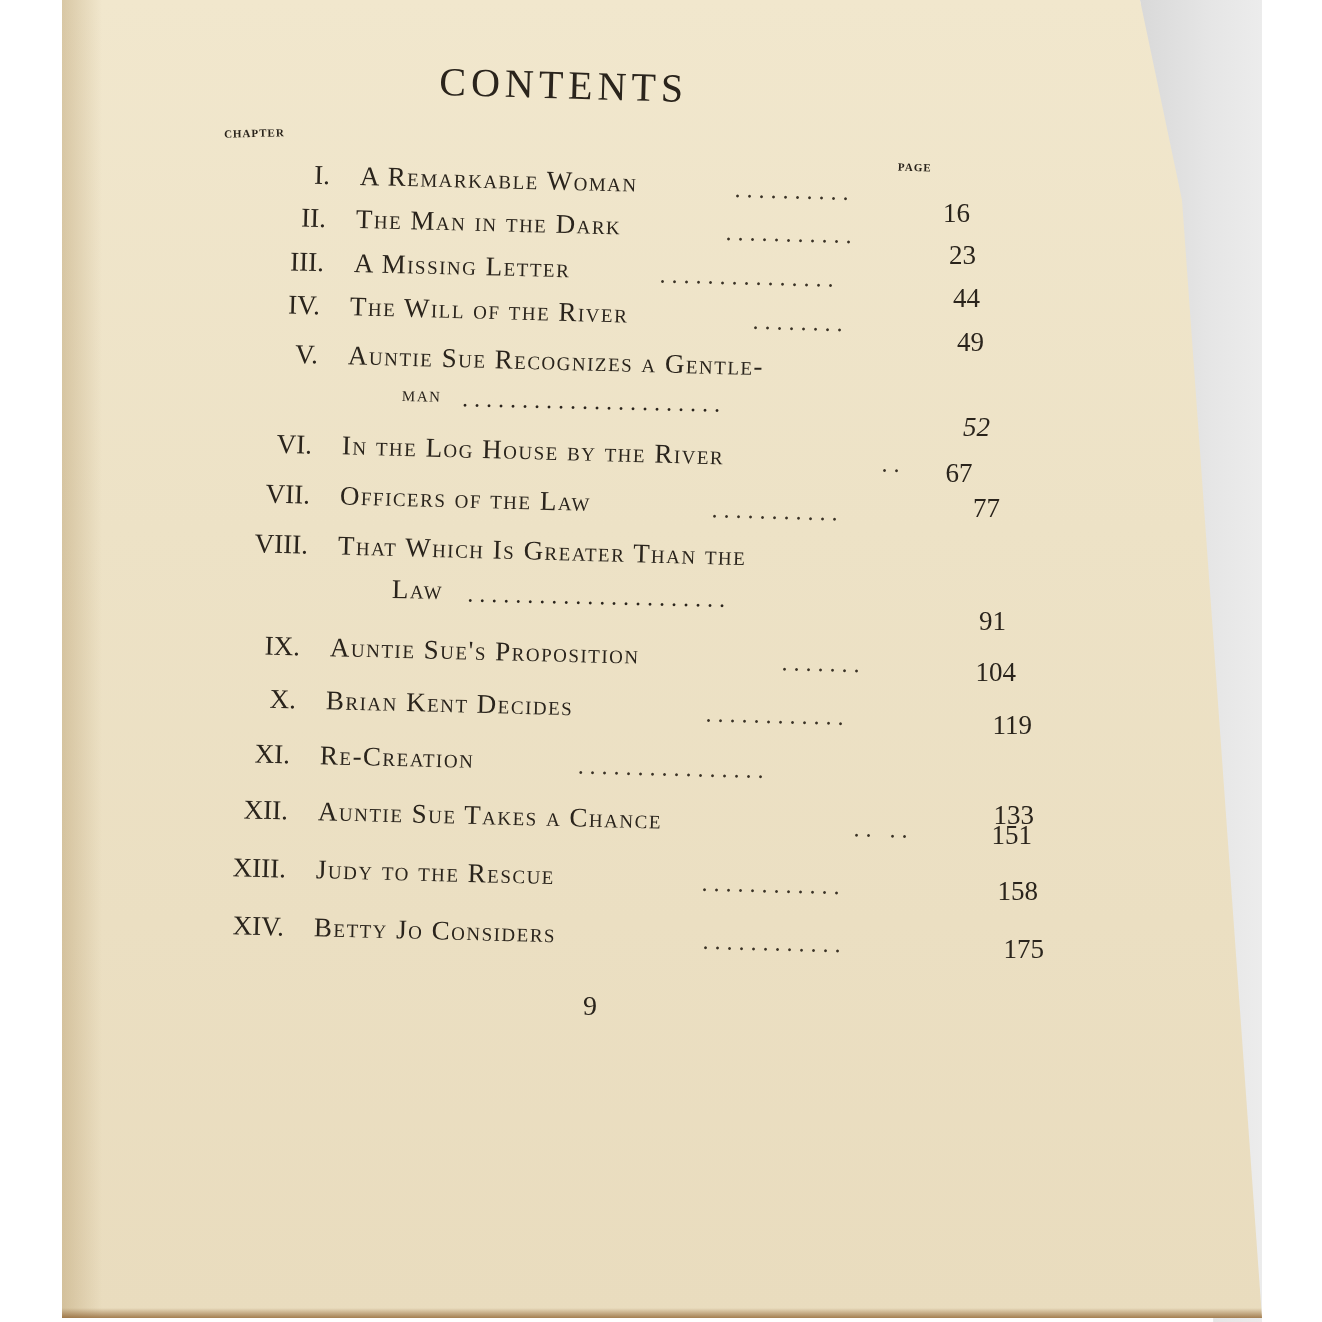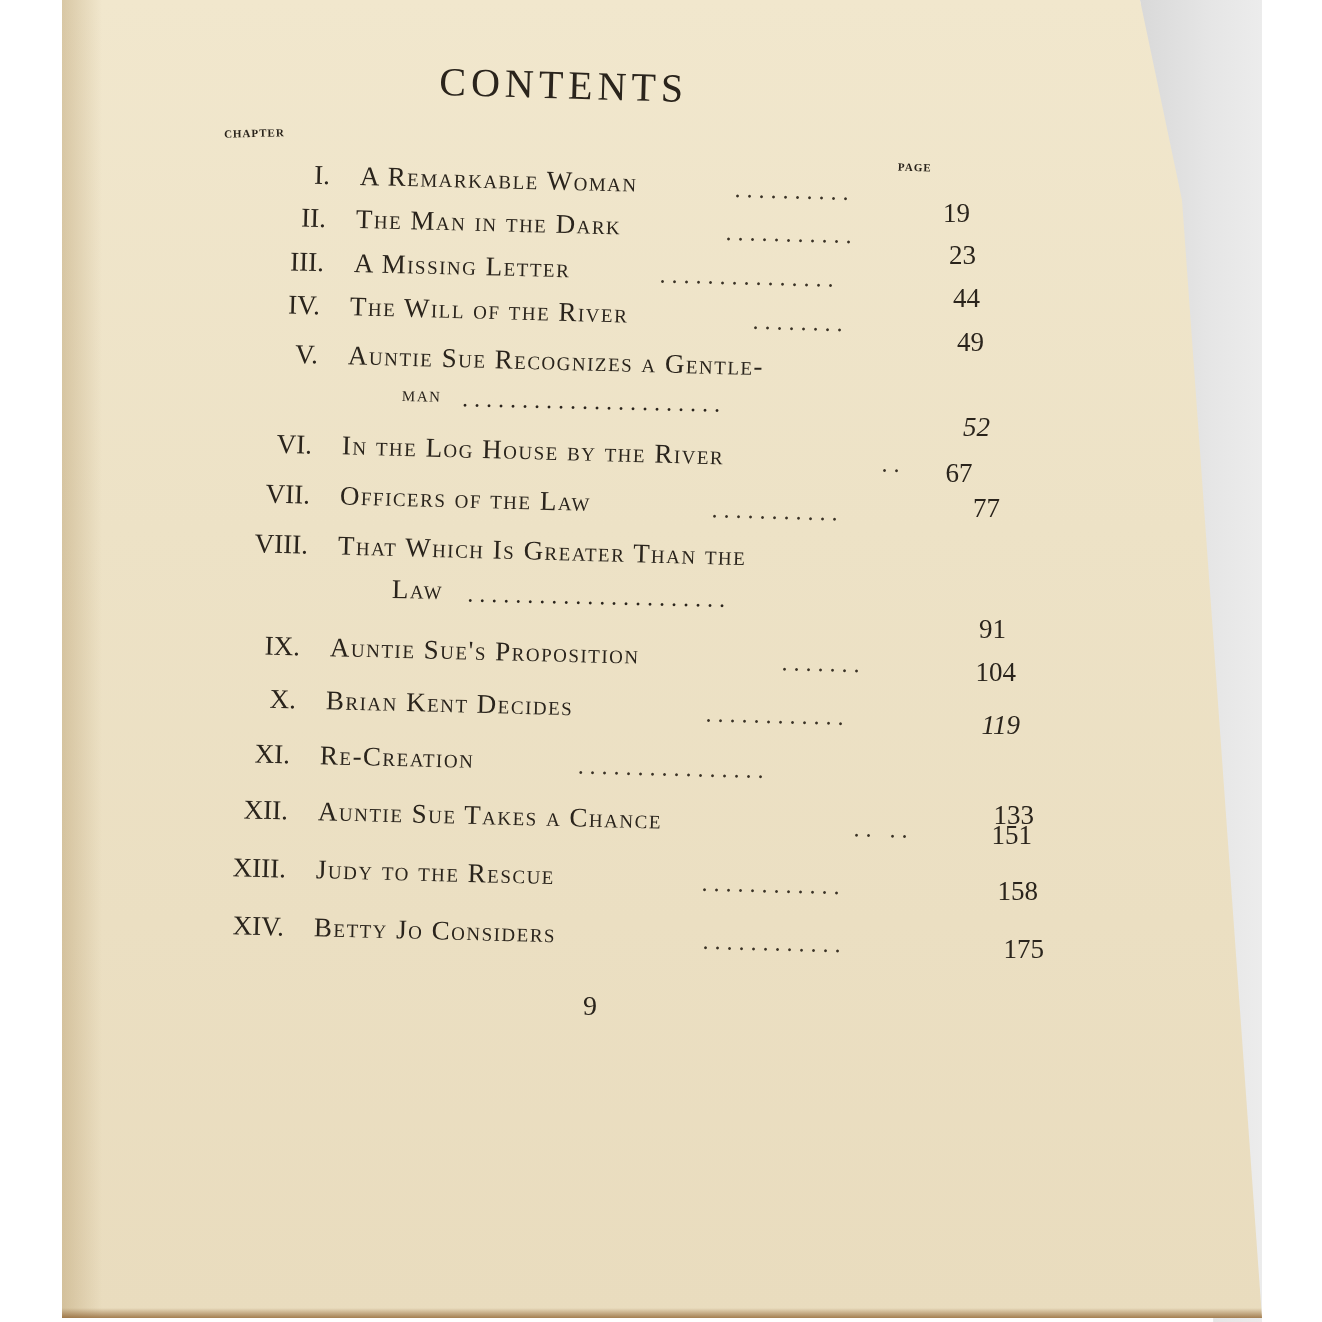--- a/index.html
+++ b/index.html
@@ -78,21 +78,21 @@
   <div class="toc-title">CONTENTS</div>
   <div class="label-chapter">CHAPTER</div>
   <div class="label-page">PAGE</div>
 
   <div class="row" style="left:200px; top:157px; width:780px; --numw:130px; transform:rotate(1.4deg);">
     <span class="num">I.</span>
     <span class="title">A Remarkable Woman</span>
     <span class="dots" style="left:535px;">..........</span>
   </div>
   <div class="row" style="left:900px; top:192px; width:80px;">
-    <span class="pg" style="left:0;">19</span>
+    <span class="pg" style="left:0;">16</span>
   </div>
 
   <div class="row" style="left:196px; top:200px; width:780px; --numw:130px; transform:rotate(1.4deg);">
     <span class="num">II.</span>
     <span class="title">The Man in the Dark</span>
     <span class="dots" style="left:530px;">...........</span>
   </div>
   <div class="row" style="left:906px; top:234px; width:80px;">
     <span class="pg" style="left:0;">23</span>
   </div>
@@ -147,39 +147,39 @@
 
   <div class="row" style="left:168px; top:526px; width:840px; --numw:140px; transform:rotate(1.5deg);">
     <span class="num">VIII.</span>
     <span class="title">That Which Is Greater Than the</span>
   </div>
   <div class="cont" style="left:392px; top:574px; transform:rotate(1.2deg);">
     <span>Law</span>
     <span class="dots" style="position:relative; top:2px; left:16px; letter-spacing:6px; font-size:24px;">......................</span>
   </div>
   <div class="row" style="left:936px; top:600px; width:80px;">
-    <span class="pg" style="left:0;margin-top:8px;">91</span>
+    <span class="pg" style="left:0;">91</span>
   </div>
 
   <div class="row" style="left:160px; top:628px; width:860px; --numw:140px; transform:rotate(1.4deg);">
     <span class="num">IX.</span>
     <span class="title">Auntie Sue's Proposition</span>
     <span class="dots" style="left:622px;">.......</span>
   </div>
   <div class="row" style="left:946px; top:651px; width:80px;">
     <span class="pg" style="left:0;">104</span>
   </div>
 
   <div class="row" style="left:156px; top:681px; width:870px; --numw:140px; transform:rotate(1.4deg);">
     <span class="num">X.</span>
     <span class="title">Brian Kent Decides</span>
     <span class="dots" style="left:550px;">............</span>
   </div>
   <div class="row" style="left:950px; top:704px; width:80px;">
-    <span class="pg" style="left:0;font-style:italic;">119</span>
+    <span class="pg" style="left:12px;">119</span>
   </div>
 
   <div class="row" style="left:150px; top:736px; width:880px; --numw:140px; transform:rotate(1.4deg);">
     <span class="num">XI.</span>
     <span class="title">Re-Creation</span>
     <span class="dots" style="left:428px;">................</span>
   </div>
   <div class="row" style="left:956px; top:758px; width:80px;">
     <span class="pg" style="left:8px;margin-top:36px;">133</span>
   </div>

